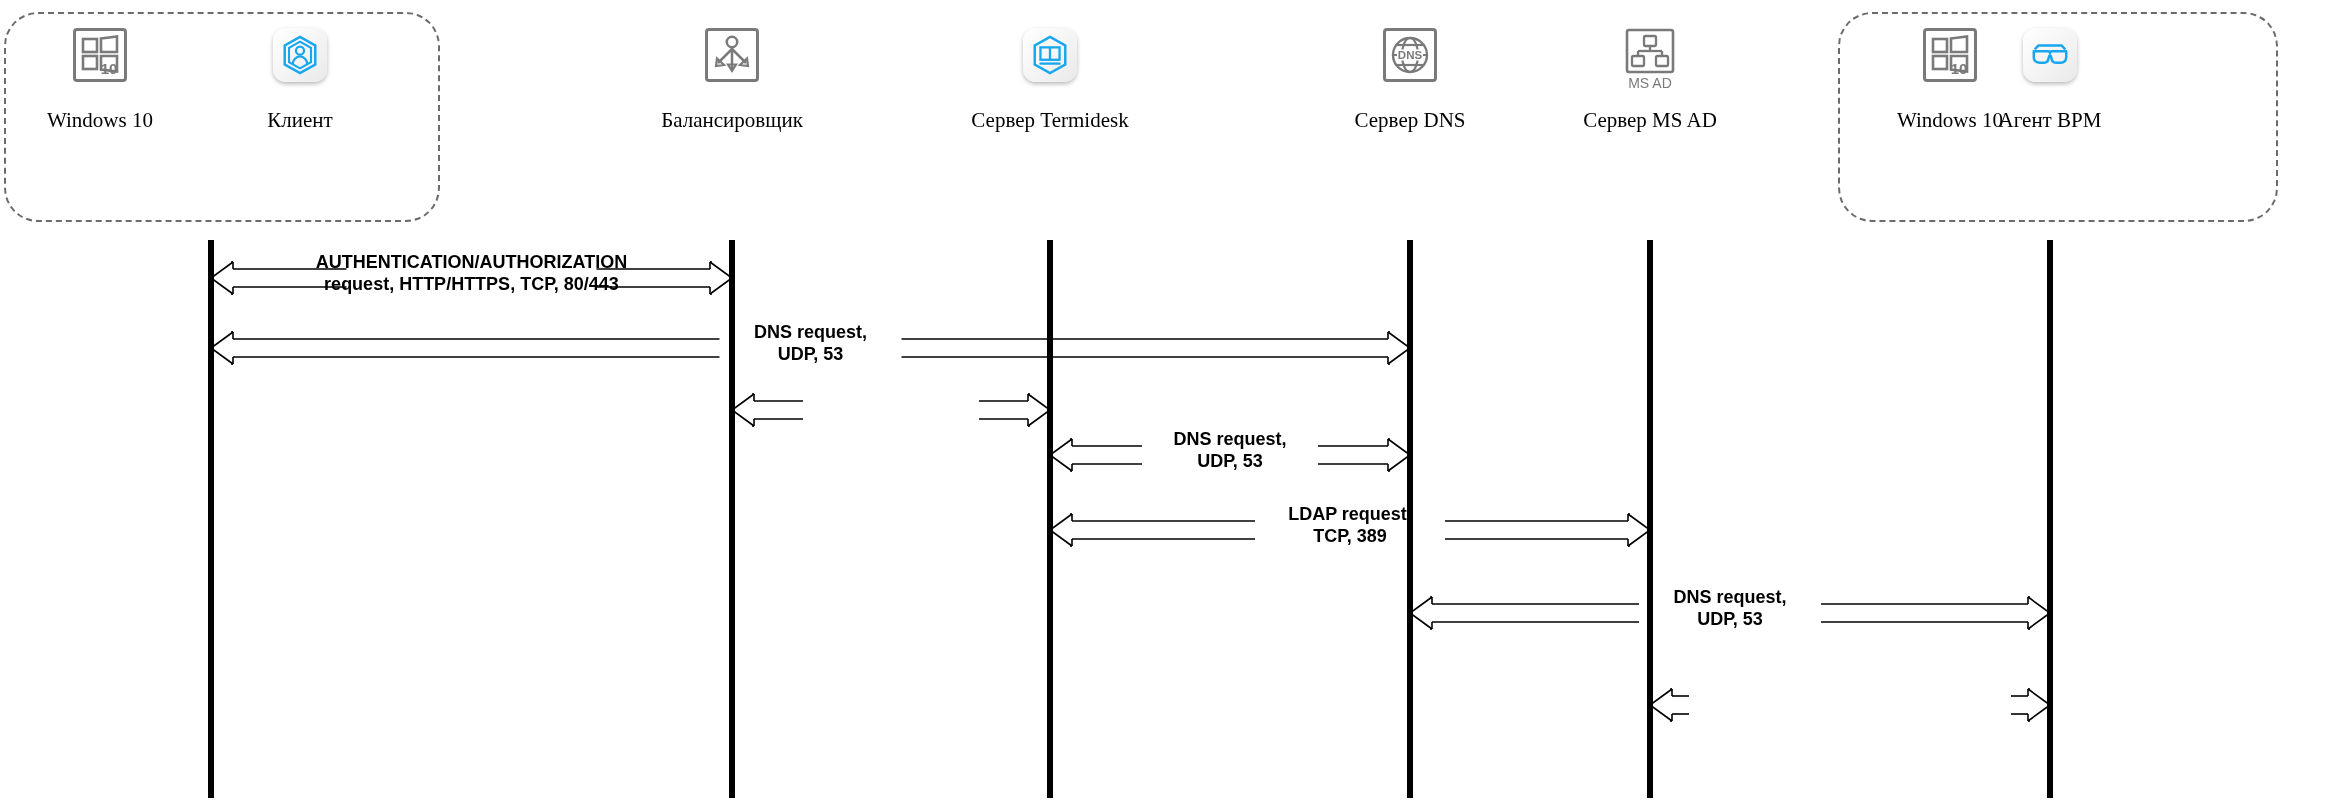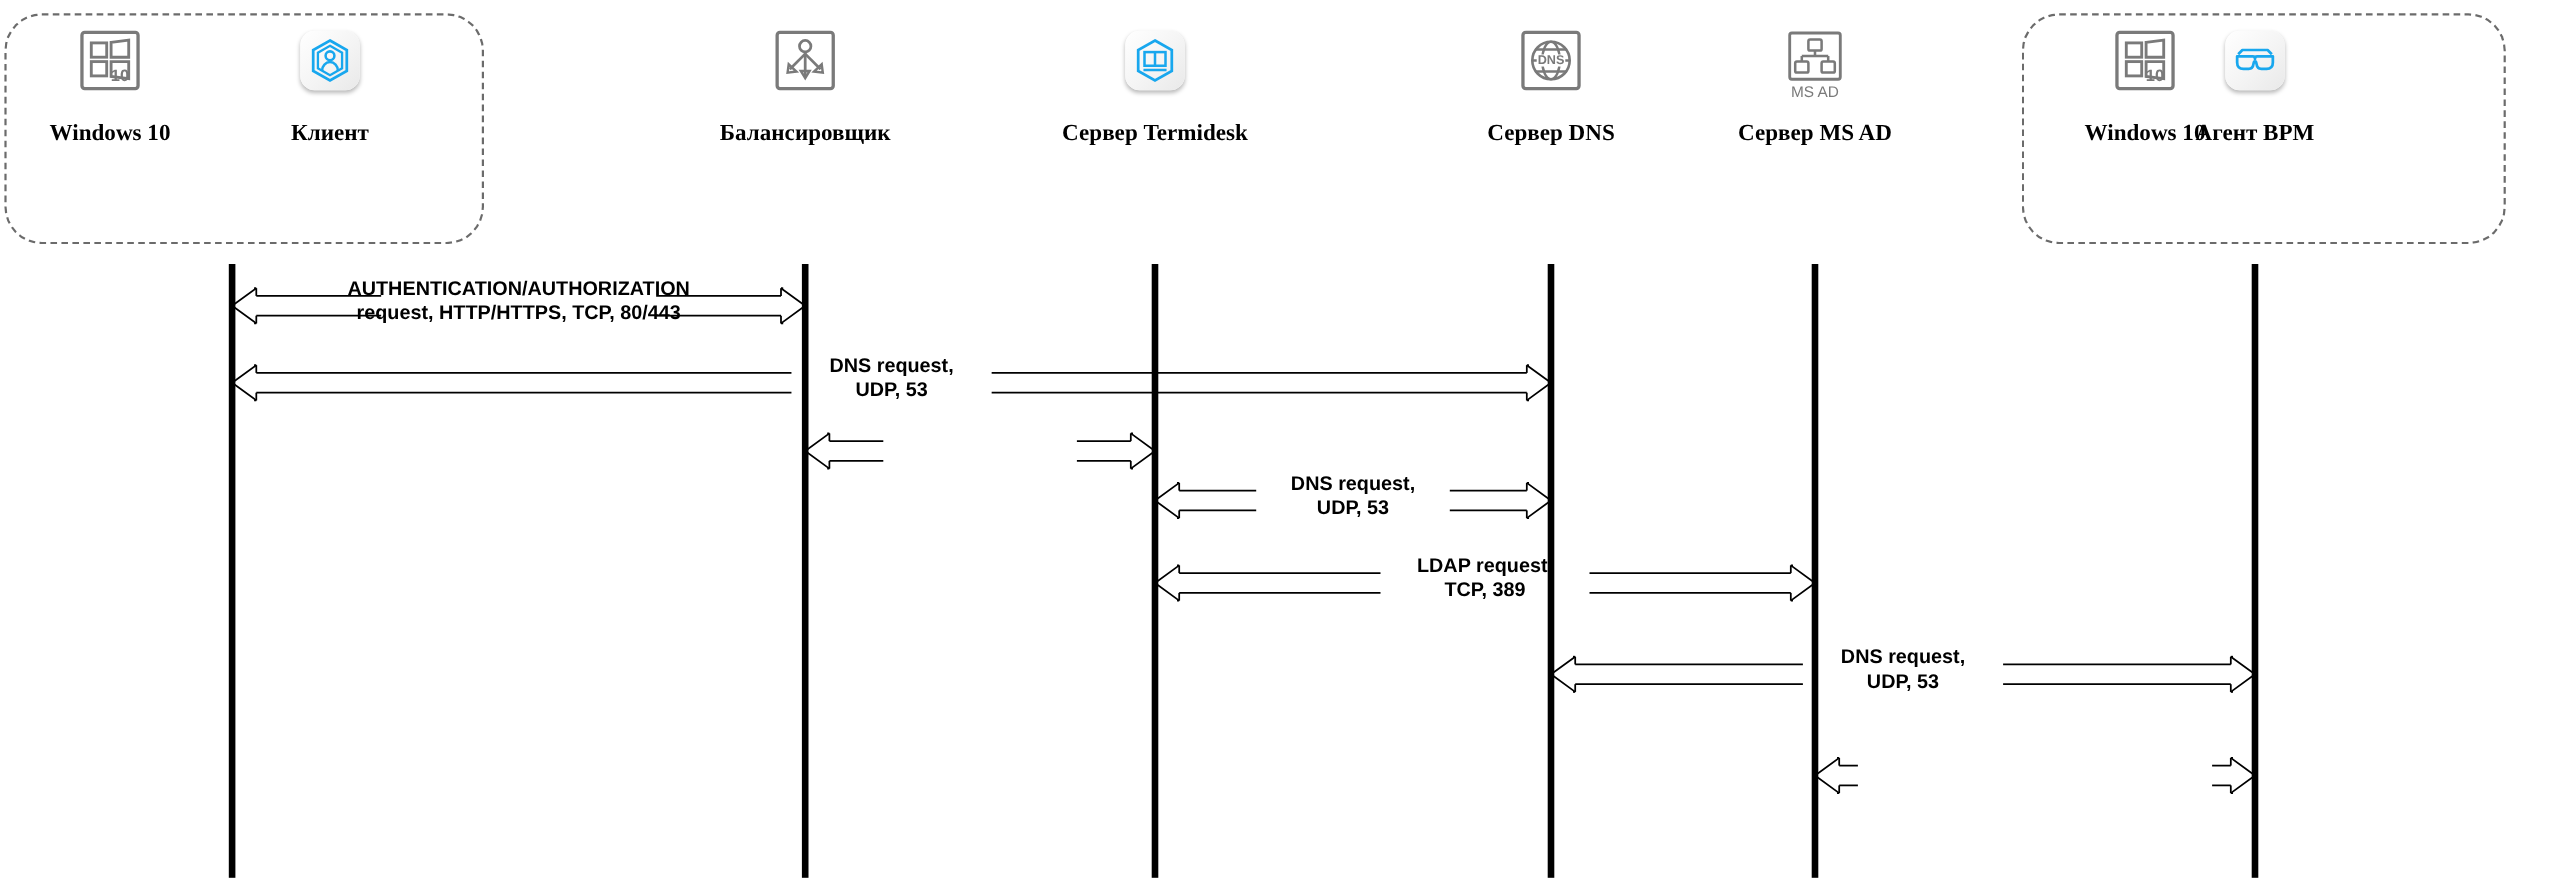--- a/index.html
+++ b/index.html
@@ -5,21 +5,21 @@
   html,body{margin:0;padding:0;background:#ffffff;}
   body{width:2332px;height:805px;position:relative;overflow:hidden;
        font-family:"Liberation Sans",sans-serif;}
 
   
   .group-box{position:absolute;border:2px dashed #6b6b6b;border-radius:34px;box-sizing:border-box;}
 
   
   .participant{position:absolute;top:28px;width:200px;text-align:center;}
   .participant .icon-wrap{height:74px;display:flex;align-items:flex-start;justify-content:center;text-decoration:underline;}
-  .participant .p-label{font-family:"Liberation Serif",serif;font-weight:bold;font-size:21px;
+  .participant .p-label{font-family:"Liberation Serif",serif;font-weight:normal;font-size:21px;
       color:#000;margin-top:6px;white-space:nowrap;}
 
   
   .lifeline{position:absolute;width:6px;background:#000;top:240px;height:558px;}
 
   
   .msg{position:absolute;box-sizing:border-box;}
   .msg .msg-label{position:absolute;left:0;right:0;text-align:center;
      font-family:"Liberation Sans",sans-serif;font-weight:bold;font-size:18px;color:#000;
      line-height:1.22;white-space:pre-line;}

